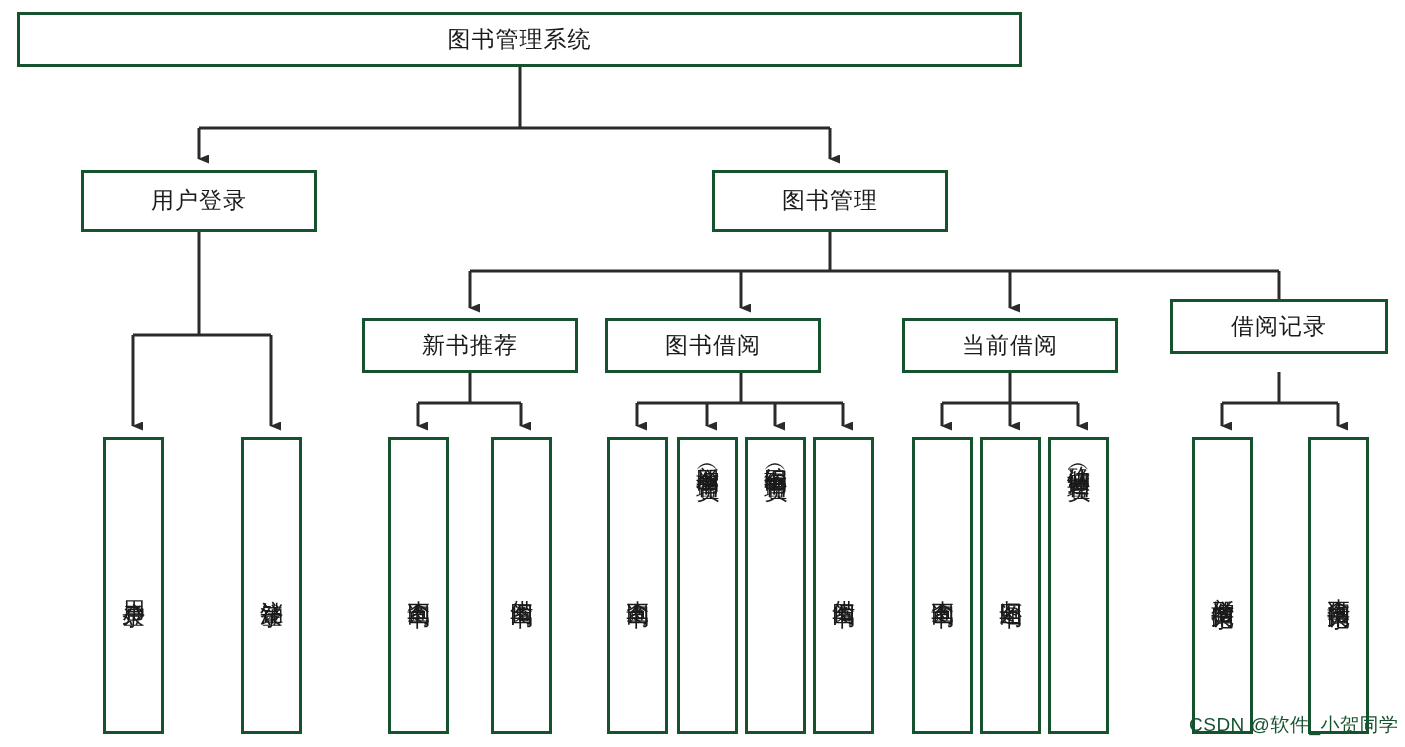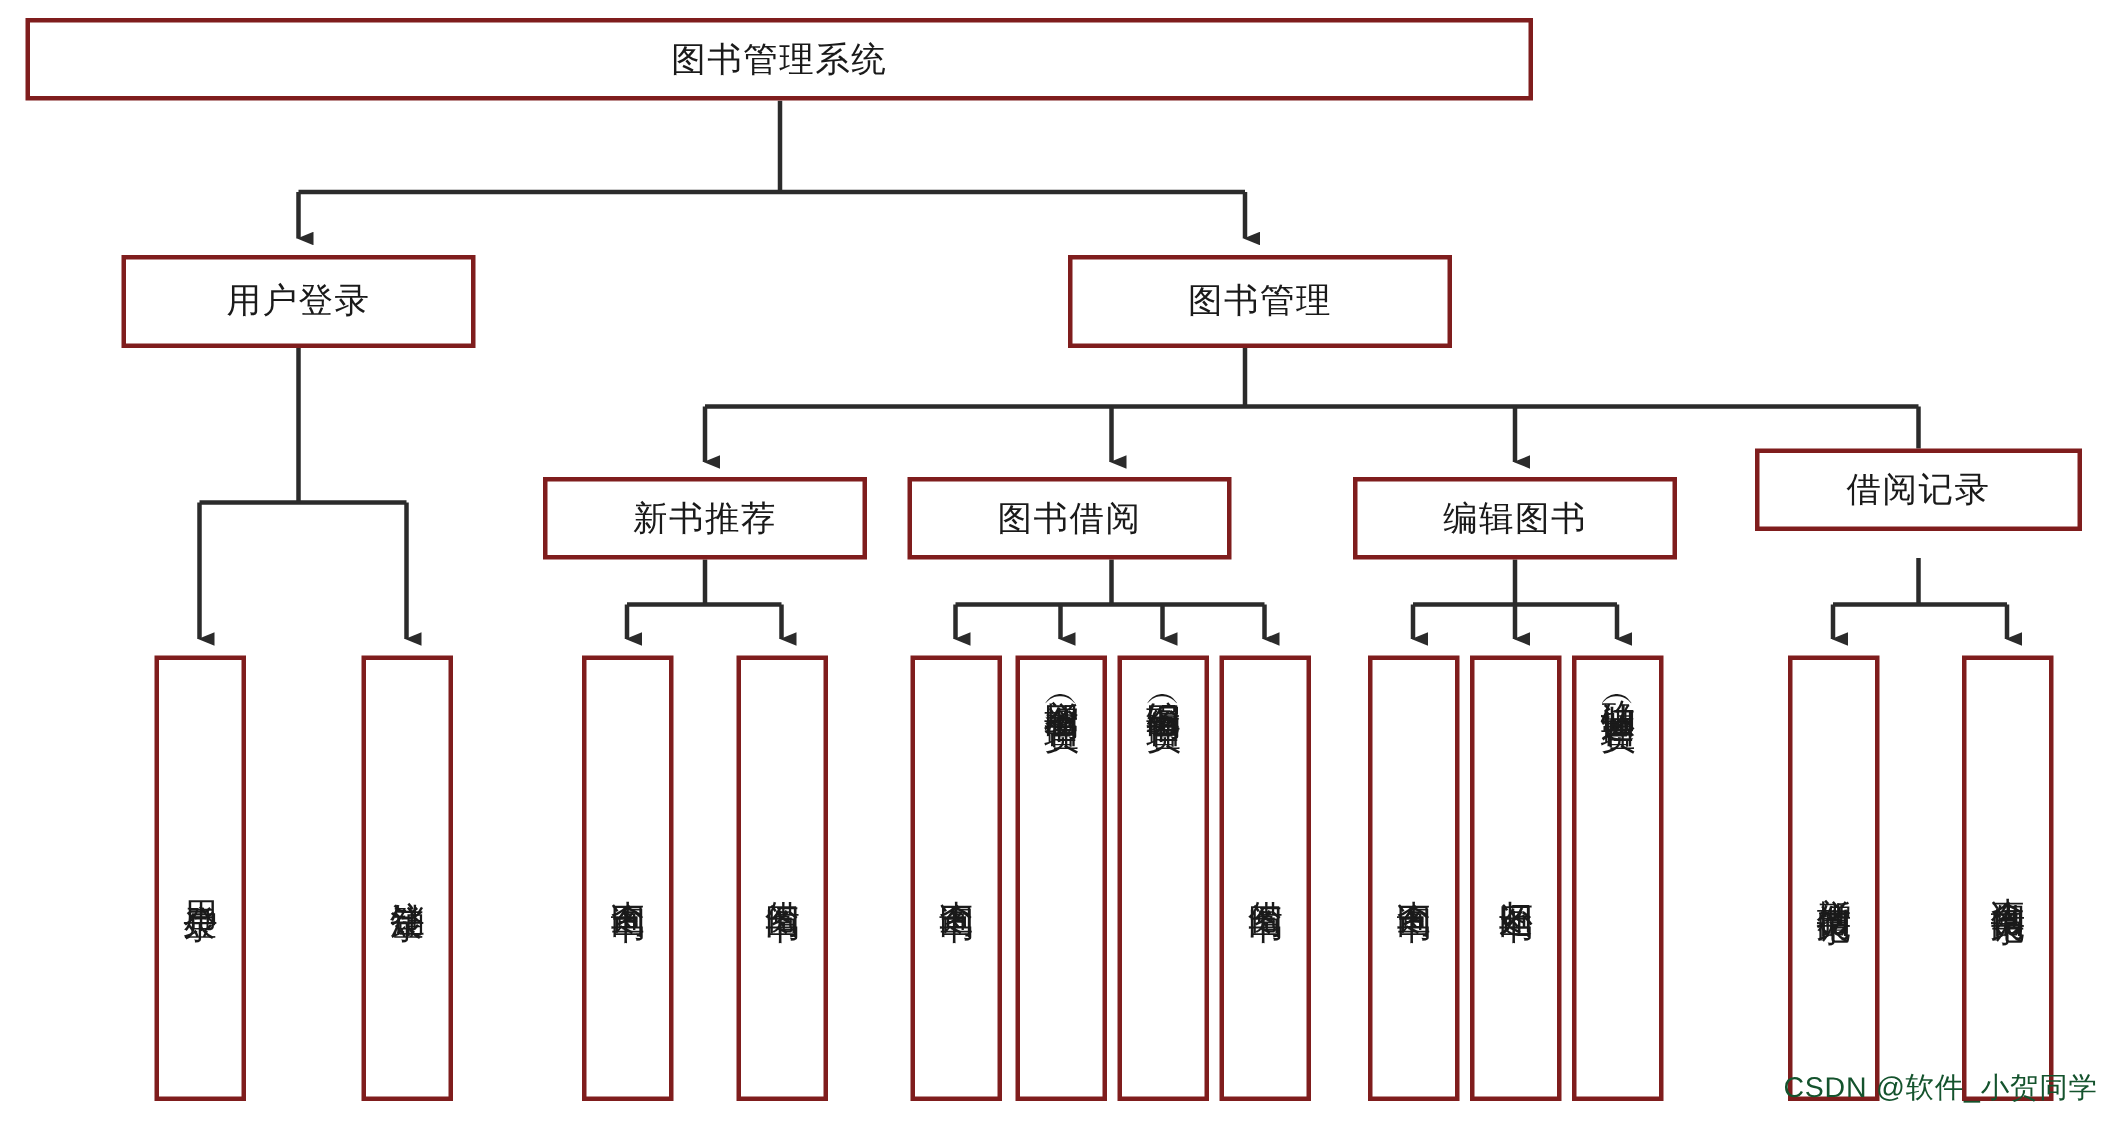--- a/index.html
+++ b/index.html
@@ -16,21 +16,21 @@
   }
   #diagram-root {
     position: absolute;
     left: 0; top: 0;
     width: 1405px;
     height: 747px;
   }
   .node-box {
     position: absolute;
     box-sizing: border-box;
-    border: 3px solid #7f1d1d;
+    border: 3px solid #14532d;
     background: #ffffff;
     display: flex;
     align-items: center;
     justify-content: center;
   }
   .node-label-h {
     font-size: 23px;
     color: #1a1a1a;
     line-height: 1.2;
     white-space: nowrap;
@@ -128,32 +128,32 @@
     </g>
   </svg>
 
   <div class="node-box" style="left:17px; top:12px; width:1005px; height:55px;">
     <span class="node-label-h">图书管理系统</span>
   </div>
 
   <div class="node-box" style="left:81px; top:170px; width:236px; height:62px;">
     <span class="node-label-h">用户登录</span>
   </div>
-  <div class="node-box" style="left:712px; top:170px; width:256px; height:62px;">
+  <div class="node-box" style="left:712px; top:170px; width:236px; height:62px;">
     <span class="node-label-h">图书管理</span>
   </div>
 
   <div class="node-box" style="left:362px; top:318px; width:216px; height:55px;">
     <span class="node-label-h">新书推荐</span>
   </div>
   <div class="node-box" style="left:605px; top:318px; width:216px; height:55px;">
     <span class="node-label-h">图书借阅</span>
   </div>
   <div class="node-box" style="left:902px; top:318px; width:216px; height:55px;">
-    <span class="node-label-h">编辑图书</span>
+    <span class="node-label-h">当前借阅</span>
   </div>
   <div class="node-box" style="left:1170px; top:299px; width:218px; height:55px;">
     <span class="node-label-h">借阅记录</span>
   </div>
 
   <div class="node-box leaf-box leaf-center" style="left:103px; top:437px; width:61px; height:297px;">
     <span class="node-label-v">用户登录</span>
   </div>
   <div class="node-box leaf-box leaf-center" style="left:241px; top:437px; width:61px; height:297px;">
     <span class="node-label-v">注销登录</span>

